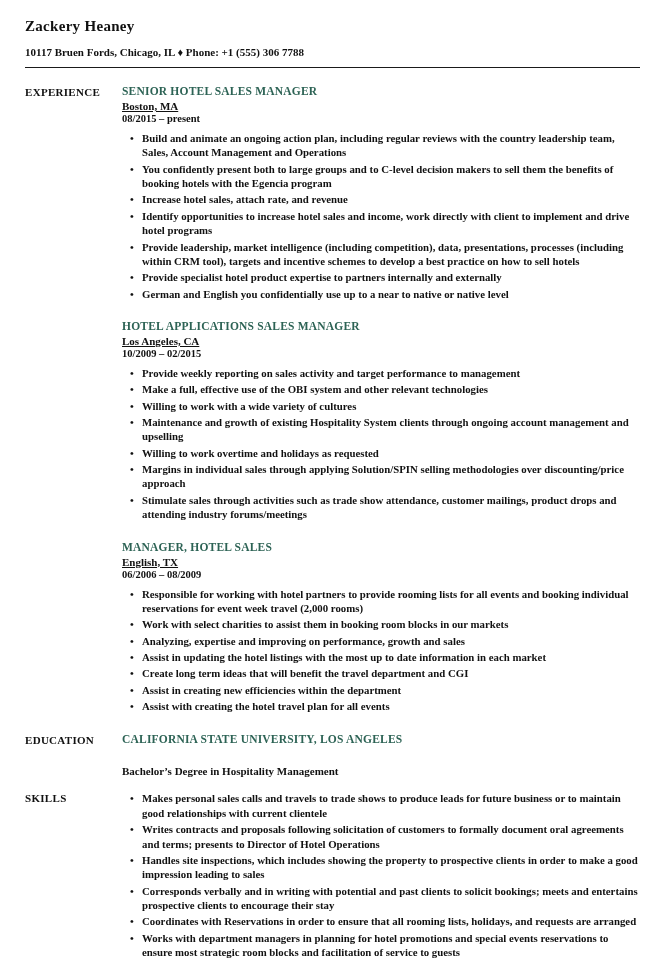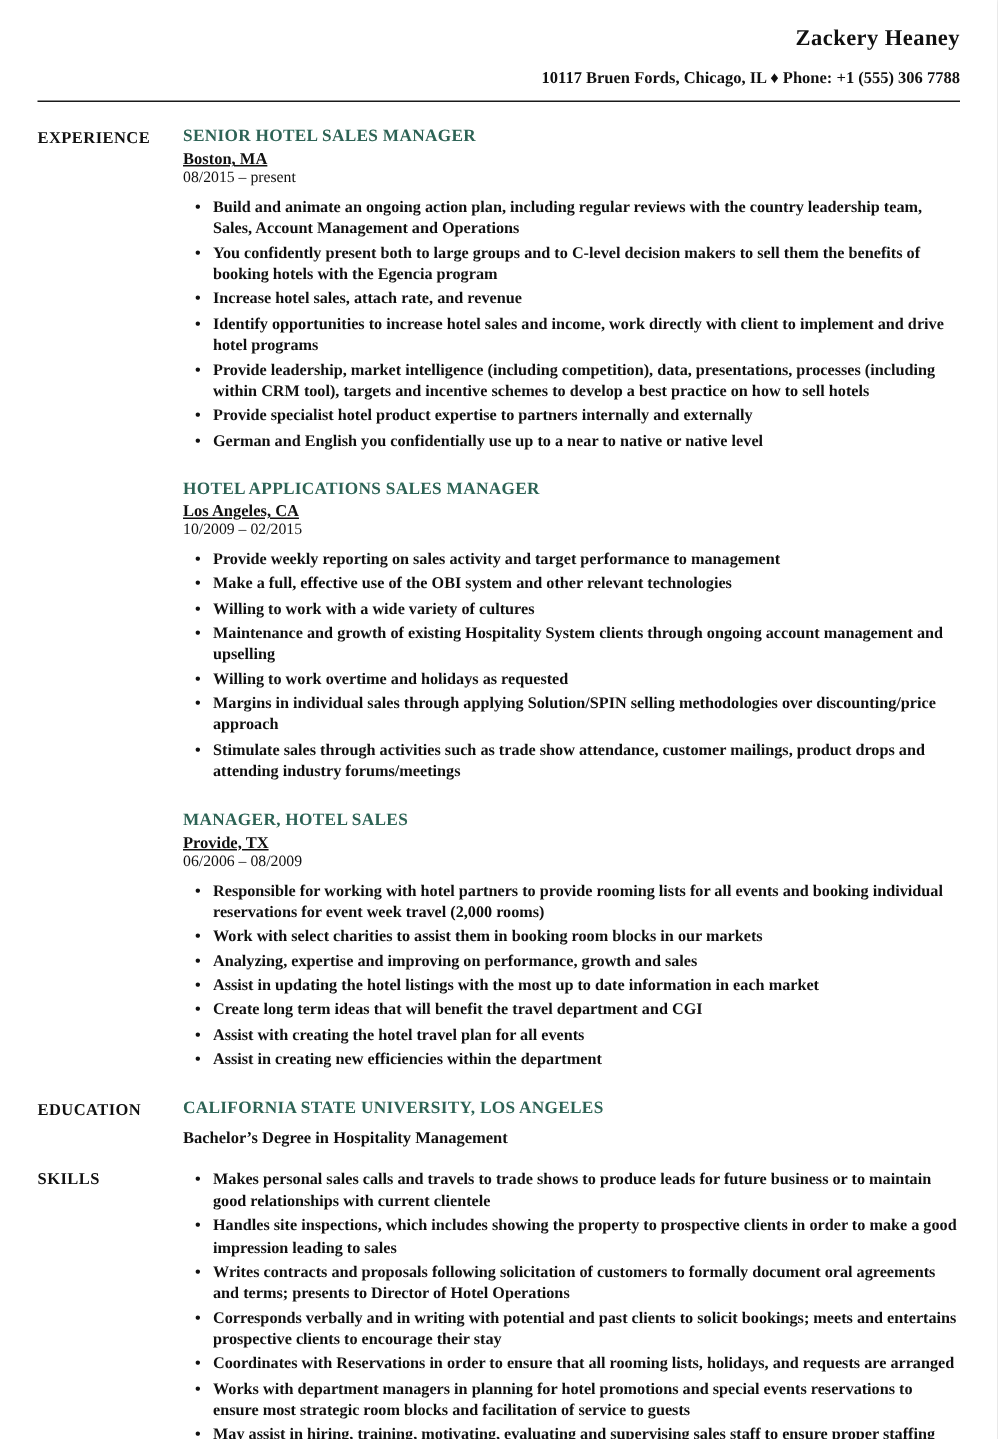--- a/index.html
+++ b/index.html
@@ -10,21 +10,21 @@
     -webkit-font-smoothing: antialiased;
   }
   .page {
     width: 665px;
     min-height: 959px;
     margin: 0 auto;
     background: #ffffff;
     padding: 10px 25px 30px 25px;
     box-shadow: 0 0 3px rgba(0,0,0,.25);
   }
-  .header { text-align: right; }
+  .header { text-align: left; }
   .name {
     font-size: 15px;
     font-weight: bold;
     letter-spacing: .3px;
     padding-top: 8px;
   }
   .contact {
     font-size: 11px;
     font-weight: bold;
     margin-top: 11px;
@@ -47,42 +47,42 @@
   .content-col { flex: 1; min-width: 0; }
   .job { margin-bottom: 19px; }
   .job:last-child { margin-bottom: 6px; }
   .job-title {
     color: #2d6355;
     font-weight: bold;
     font-size: 11.5px;
     letter-spacing: .2px;
   }
   .job-location { font-weight: bold; font-size: 11px; margin-top: 3px; text-decoration: underline; }
-  .job-dates { font-size: 10.5px; margin-top: 1px; }
+  .job-dates { font-size: 10.5px; margin-top: 1px; font-weight: bold; }
   ul.bullets { list-style: none; margin: 7px 0 0 6px; font-weight: bold; }
   ul.bullets li {
     font-size: 10.8px;
     line-height: 1.33;
     position: relative;
     padding-left: 14px;
     margin-bottom: 2px;
   }
   ul.bullets li::before {
     content: "\2022";
     position: absolute;
     left: 2px;
     top: 0;
   }
   .school-name {
     color: #2d6355;
     font-weight: bold;
     font-size: 11.5px;
     letter-spacing: .2px;
   }
-  .degree { font-weight: bold; font-size: 11px; margin-top: 8px; }
+  .degree { font-weight: bold; font-size: 11px; margin-top: 20px; }
   .skills-row ul.bullets { margin-top: 0; }
 </style>
 </head>
 <body>
 
 <div class="page">
 
   <div class="header">
     <div class="name">Zackery Heaney</div>
     <div class="contact">10117 Bruen Fords, Chicago, IL ♦ Phone: +1 (555) 306 7788</div>
@@ -119,51 +119,51 @@
           <li>Willing to work with a wide variety of cultures</li>
           <li>Maintenance and growth of existing Hospitality System clients through ongoing account management and upselling</li>
           <li>Willing to work overtime and holidays as requested</li>
           <li>Margins in individual sales through applying Solution/SPIN selling methodologies over discounting/price approach</li>
           <li>Stimulate sales through activities such as trade show attendance, customer mailings, product drops and attending industry forums/meetings</li>
         </ul>
       </div>
 
       <div class="job">
         <div class="job-title">MANAGER, HOTEL SALES</div>
-        <div class="job-location">Provide, TX</div>
+        <div class="job-location">English, TX</div>
         <div class="job-dates">06/2006 – 08/2009</div>
         <ul class="bullets">
           <li>Responsible for working with hotel partners to provide rooming lists for all events and booking individual reservations for event week travel (2,000 rooms)</li>
           <li>Work with select charities to assist them in booking room blocks in our markets</li>
           <li>Analyzing, expertise and improving on performance, growth and sales</li>
           <li>Assist in updating the hotel listings with the most up to date information in each market</li>
           <li>Create long term ideas that will benefit the travel department and CGI</li>
+          <li>Assist in creating new efficiencies within the department</li>
           <li>Assist with creating the hotel travel plan for all events</li>
-          <li>Assist in creating new efficiencies within the department</li>
         </ul>
       </div>
 
     </div>
   </div>
 
   <div class="row">
     <div class="label-col">EDUCATION</div>
     <div class="content-col">
       <div class="school-name">CALIFORNIA STATE UNIVERSITY, LOS ANGELES</div>
       <div class="degree">Bachelor’s Degree in Hospitality Management</div>
     </div>
   </div>
 
   <div class="row skills-row">
     <div class="label-col">SKILLS</div>
     <div class="content-col">
       <ul class="bullets">
         <li>Makes personal sales calls and travels to trade shows to produce leads for future business or to maintain good relationships with current clientele</li>
+        <li>Writes contracts and proposals following solicitation of customers to formally document oral agreements and terms; presents to Director of Hotel Operations</li>
         <li>Handles site inspections, which includes showing the property to prospective clients in order to make a good impression leading to sales</li>
-        <li>Writes contracts and proposals following solicitation of customers to formally document oral agreements and terms; presents to Director of Hotel Operations</li>
         <li>Corresponds verbally and in writing with potential and past clients to solicit bookings; meets and entertains prospective clients to encourage their stay</li>
         <li>Coordinates with Reservations in order to ensure that all rooming lists, holidays, and requests are arranged</li>
         <li>Works with department managers in planning for hotel promotions and special events reservations to ensure most strategic room blocks and facilitation of service to guests</li>
         <li>May assist in hiring, training, motivating, evaluating and supervising sales staff to ensure proper staffing and that employees receive adequate guidance and resources to perform job responsibilities in accordance with department objectives</li>
       </ul>
     </div>
   </div>
 
 </div>
 

